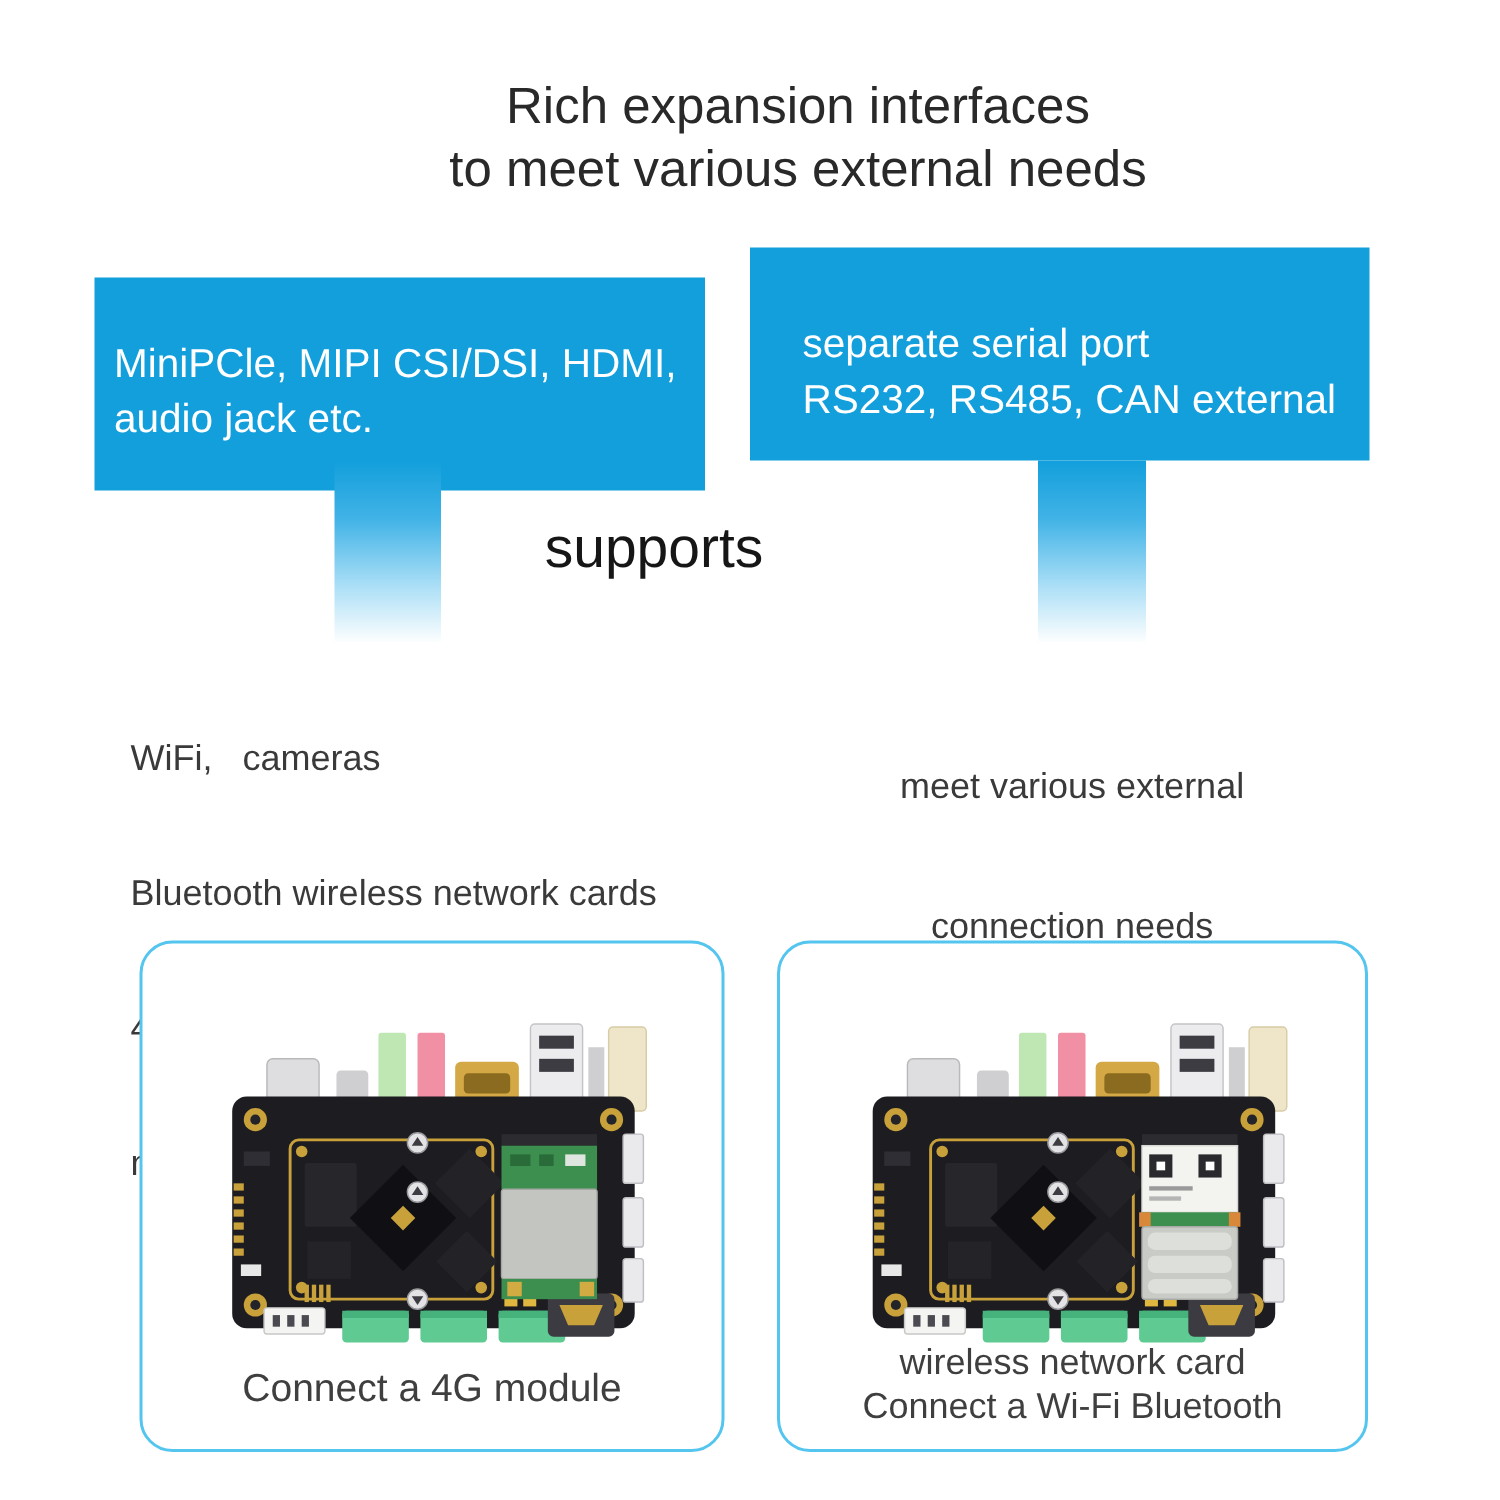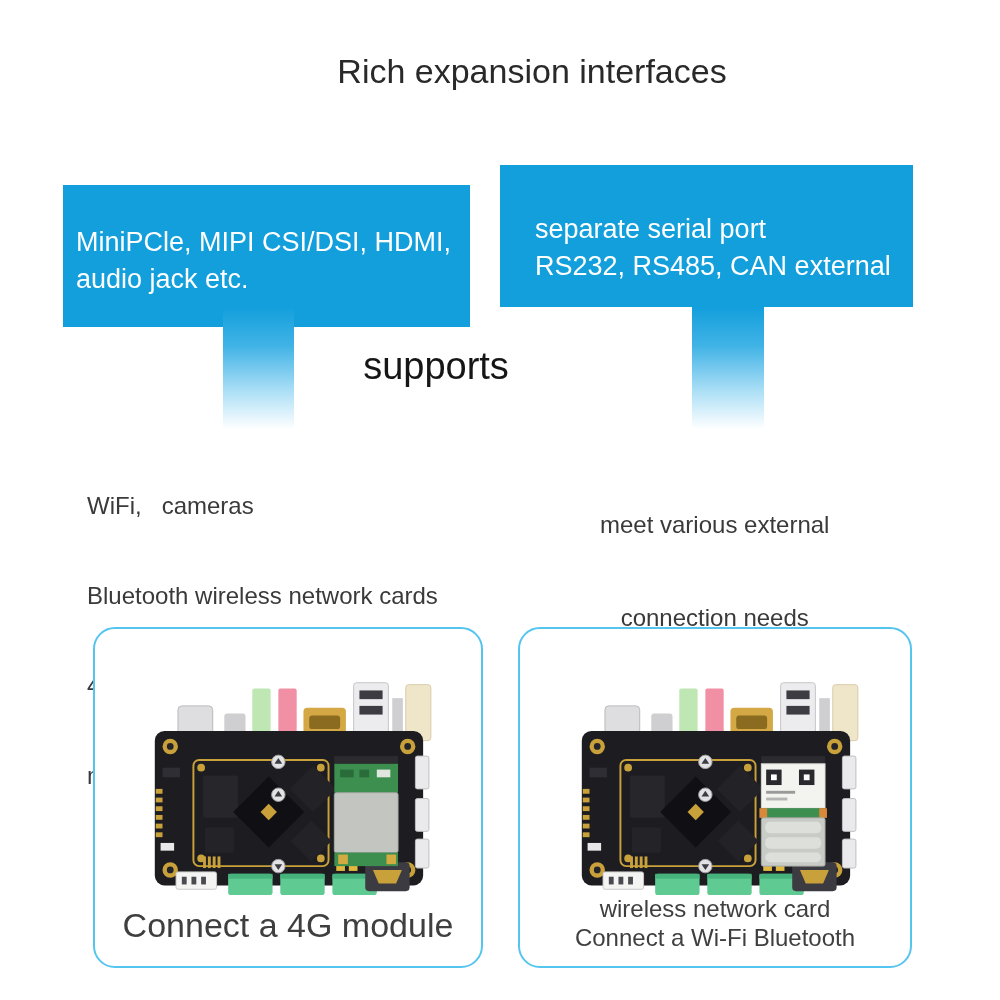--- a/index.html
+++ b/index.html
@@ -40,30 +40,31 @@
     position:absolute;top:627px;height:341px;background:#ffffff;
     border:2px solid #54c5ef;border-radius:22px;box-sizing:border-box;
     display:flex;flex-direction:column;align-items:center;
   }
   .card.one{left:93px;width:390px;}
   .card.two{left:518px;width:394px;}
   .board{width:292px;height:222px;margin-top:46px;flex:0 0 auto;}
   .caption{
     position:absolute;left:0;right:0;text-align:center;color:#3f3f3f;
   }
-  .card.one .caption{bottom:26px;font-size:34px;line-height:30px;}
+  .card.one .caption{bottom:26px;font-size:26px;line-height:30px;}
   .card.two .caption{bottom:14px;font-size:24px;line-height:29px;}
 </style>
 </head>
 <body>
 
 <div class="stage">
 
   <div class="title">
     <div>Rich expansion interfaces</div>
+    <div>to meet various external needs</div>
   </div>
 
   <div class="callout left">
     <div>MiniPCle, MIPI CSI/DSI, HDMI,</div>
     <div>audio jack etc.</div>
   </div>
   <div class="callout right">
     <div>separate serial port</div>
     <div>RS232, RS485, CAN external</div>
   </div>

